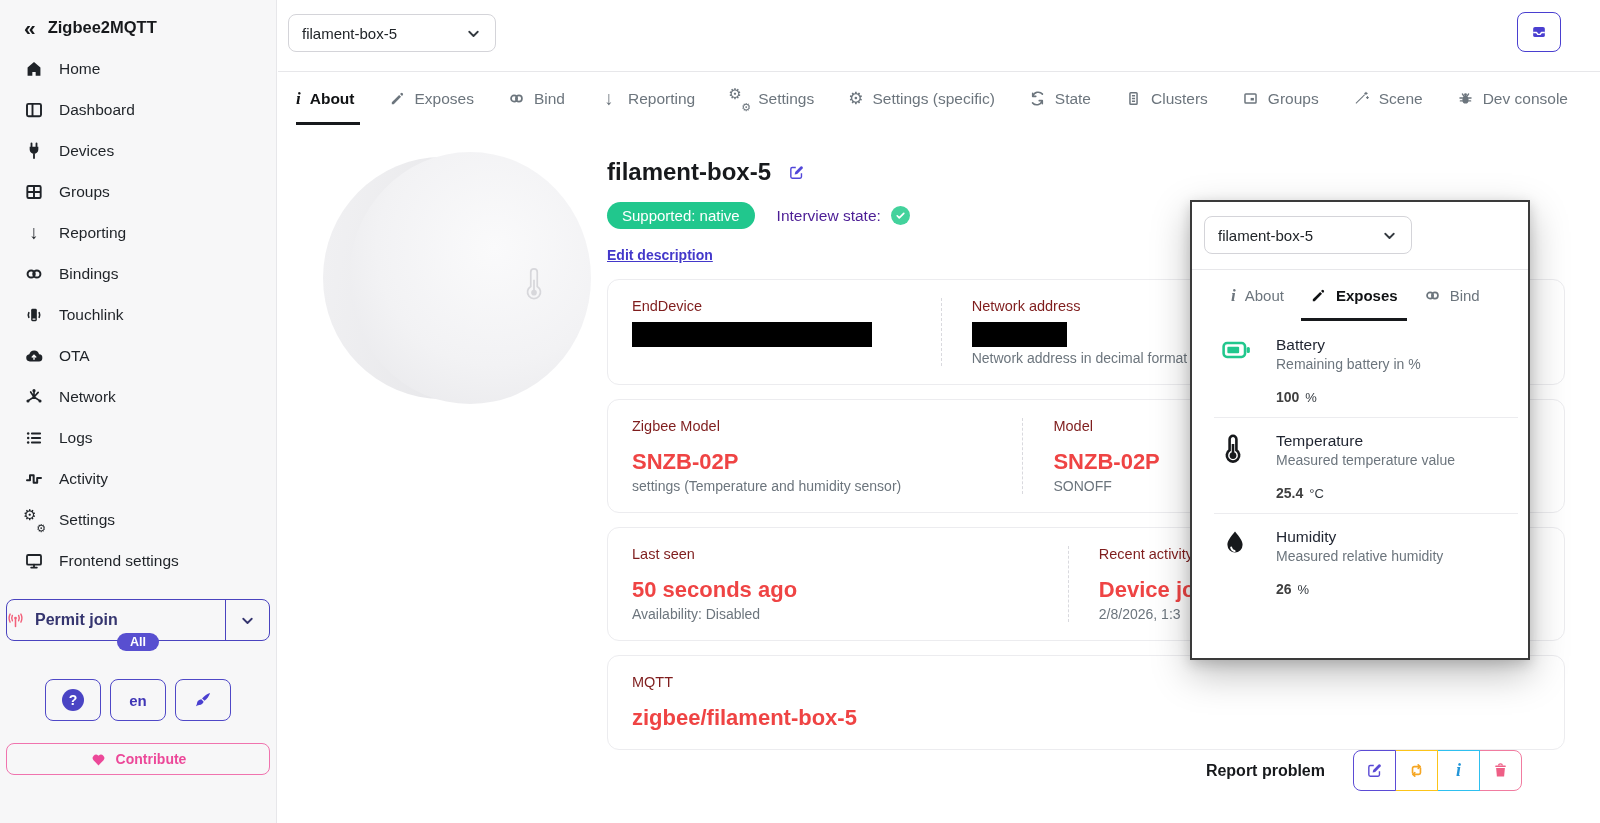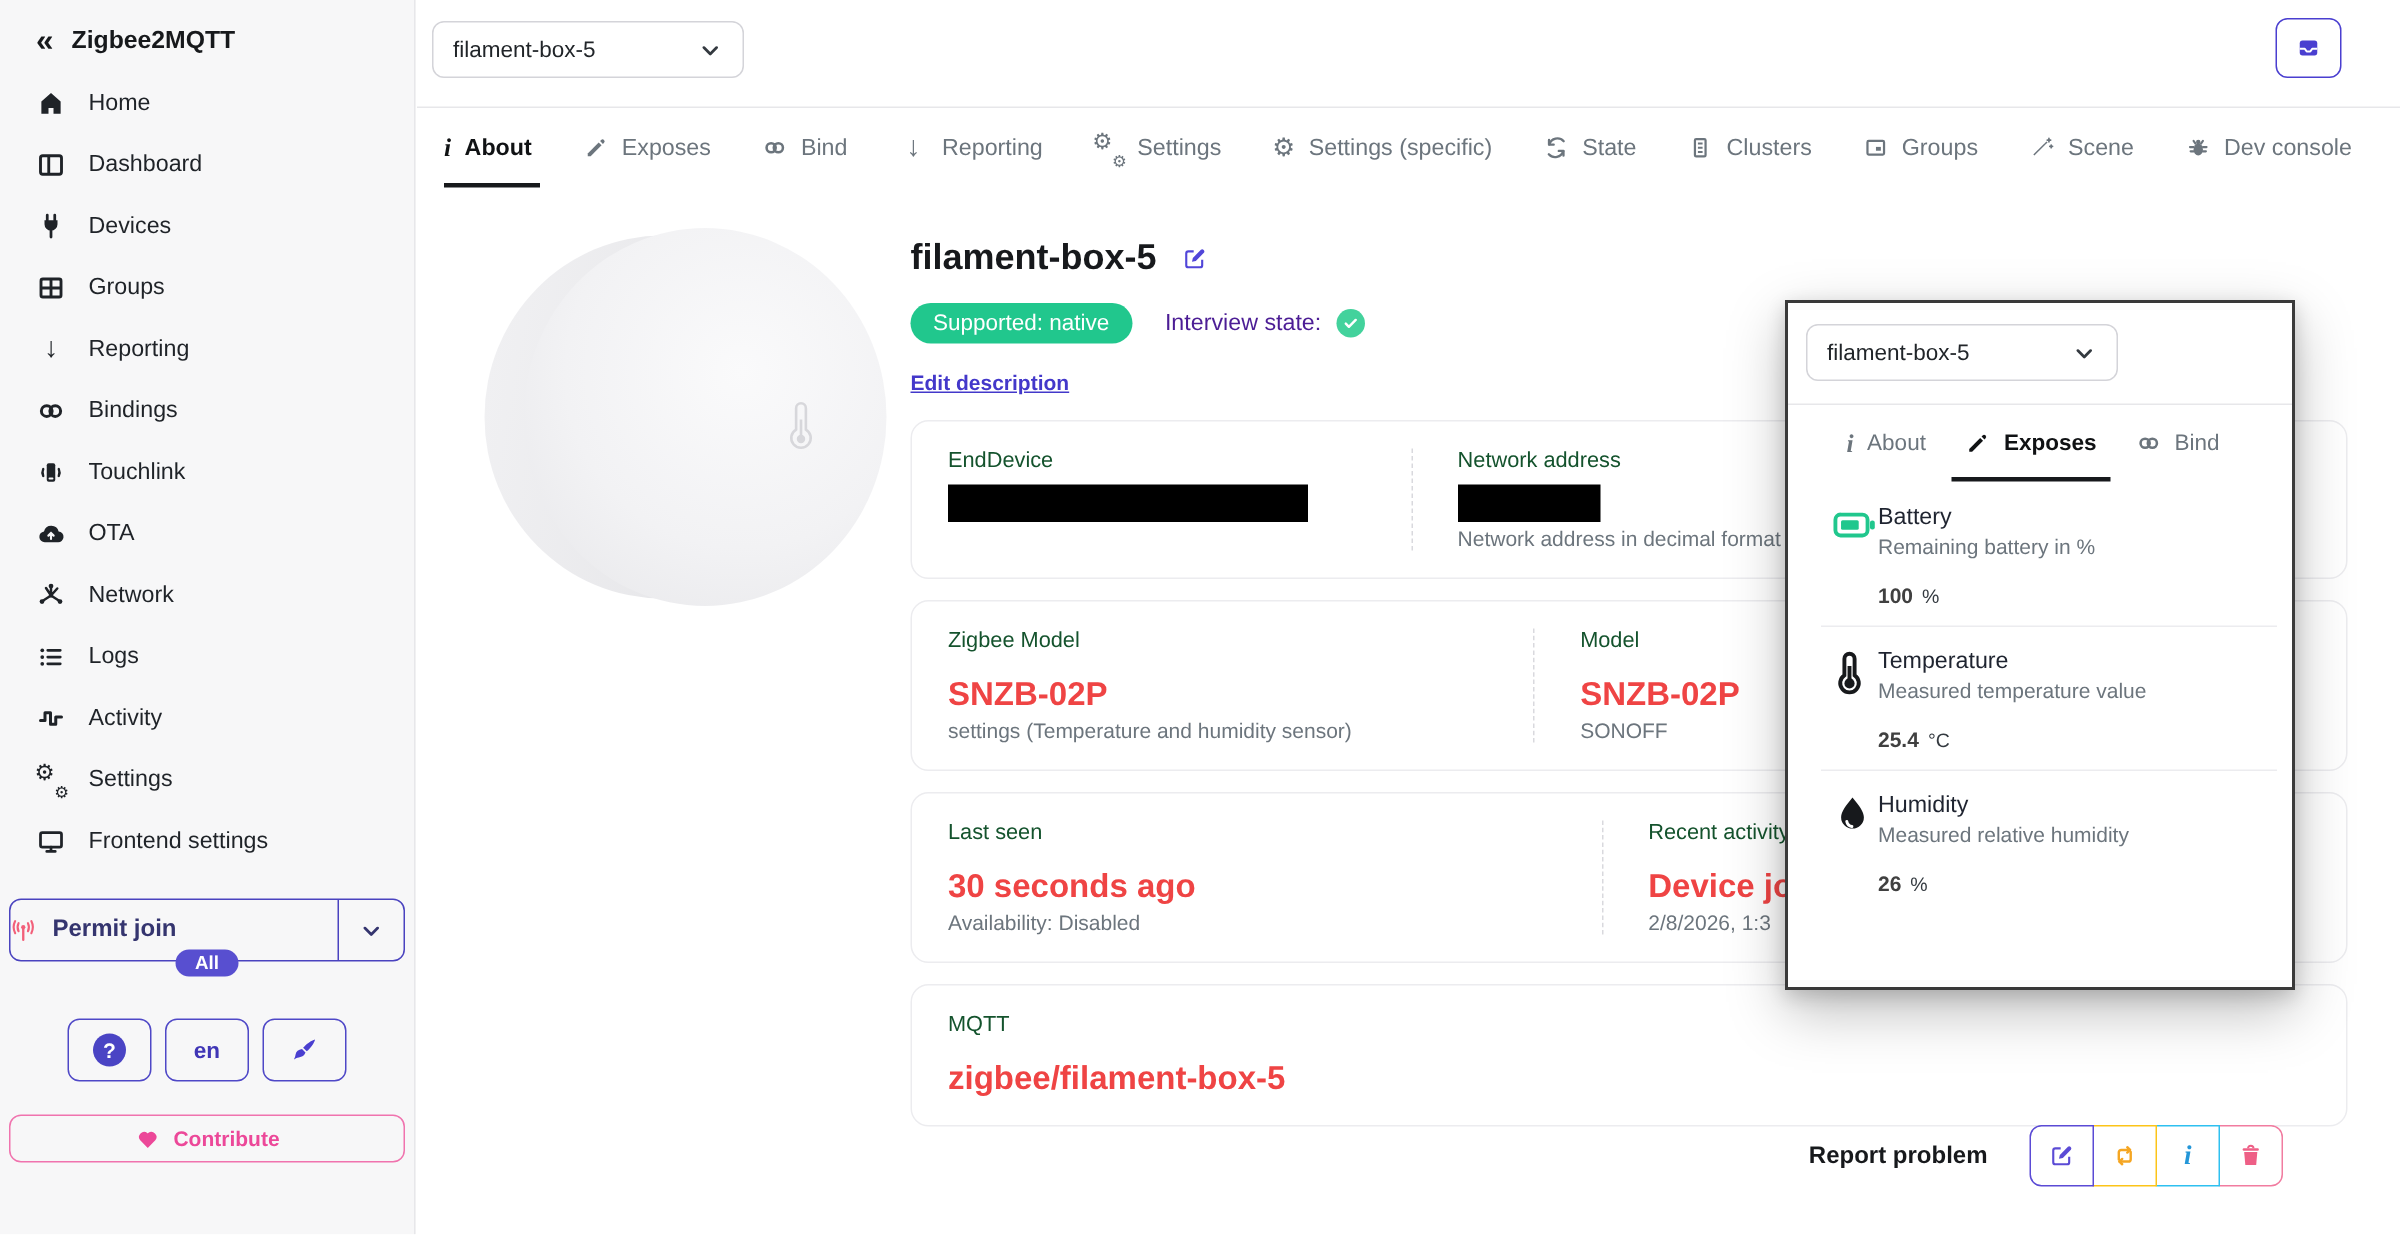--- a/index.html
+++ b/index.html
@@ -87,21 +87,21 @@
   .check-circle { width:19px; height:19px; border-radius:50%; background:#43d29c;
     display:flex; align-items:center; justify-content:center; }
   .edit-desc { display:inline-block; margin-top:18px; font-size:14px; font-weight:700;
     color:#4338ca; text-decoration:underline; cursor:pointer; }
 
   .cards { margin-top:15px; display:flex; flex-direction:column; gap:14px; }
   .card { border:1px solid #ececef; border-radius:12px; background:#fff; display:flex; padding:18px 24px; }
   .col1 { padding-right:26px; }
   .col2 { flex:1; border-left:1px dashed #d9d9de; padding-left:30px; }
   .w34 { width:34%; } .w43 { width:43%; } .w48 { width:48%; }
-  .f-label { font-size:14.5px; color:#14532d; }
+  .f-label { font-size:14.5px; color:#7f1d1d; }
   .f-value { font-size:22px; font-weight:700; color:#ef4444; margin-top:15px; white-space:nowrap; }
   .f-sub { font-size:14px; color:#6c757d; margin-top:3px; white-space:nowrap; }
   .redact { background:#000; height:25px; margin-top:8px; }
   .redact-wide { width:240px; } .redact-narrow { width:95px; }
 
   .footer-row { position:absolute; top:750px; right:78px; display:flex; align-items:center; gap:28px; }
   .report-label { font-size:16px; font-weight:700; color:#17191c; }
   .btn-group { display:flex; }
   .action-btn { width:43px; height:41px; background:#fff; border:1px solid; margin-left:-1px;
     display:flex; align-items:center; justify-content:center; cursor:pointer; position:relative; }
@@ -114,21 +114,21 @@
   .ab-trash { border-color:#f17ca0; color:#ee5f86; z-index:1; }
 
   
   .popup { position:absolute; left:1190px; top:200px; width:340px; height:460px; background:#fff;
     border:2px solid #3a3a3a; box-shadow:0 14px 36px rgba(0,0,0,.26), 0 4px 12px rgba(0,0,0,.16);
     z-index:10; overflow:hidden; }
   .popup-top { padding:14px 12px 15px 12px; }
   .popup-tabbar { height:52px; border-top:1px solid #e7e7ea; display:flex; align-items:center; padding-left:26px; }
   .popup .tab { padding:0 13px; font-size:15px; }
   .popup .tab.active::after { left:4px; right:4px; }
-  .ex-row { position:relative; padding:15px 10px 12px 30px; display:flex; }
+  .ex-row { position:relative; padding:15px 10px 12px 30px; display:flex; gap:24px; }
   .ex-row + .ex-row::before { content:""; position:absolute; left:22px; right:10px; top:0; height:1px; background:#ececef; }
   .ex-icon { width:30px; padding-top:2px; flex:none; }
   .ex-name { font-size:15.5px; color:#1f2430; }
   .ex-desc { font-size:14px; color:#6c757d; margin-top:2px; }
   .ex-val { margin-top:17px; display:flex; align-items:baseline; gap:6px; }
   .ex-num { font-size:14px; font-weight:700; color:#404040; }
   .ex-unit { font-size:13px; color:#343a40; }
 </style>
 </head>
 <body>
@@ -476,21 +476,21 @@
           <div class="col2">
             <div class="f-label">Model</div>
             <div class="f-value">SNZB-02P</div>
             <div class="f-sub">SONOFF</div>
           </div>
         </div>
 
         <div class="card">
           <div class="col1 w48">
             <div class="f-label">Last seen</div>
-            <div class="f-value">30 seconds ago</div>
+            <div class="f-value">50 seconds ago</div>
             <div class="f-sub">Availability: Disabled</div>
           </div>
           <div class="col2">
             <div class="f-label">Recent activity</div>
             <div class="f-value">Device joined</div>
             <div class="f-sub">2/8/2026, 1:3</div>
           </div>
         </div>
 
         <div class="card">

